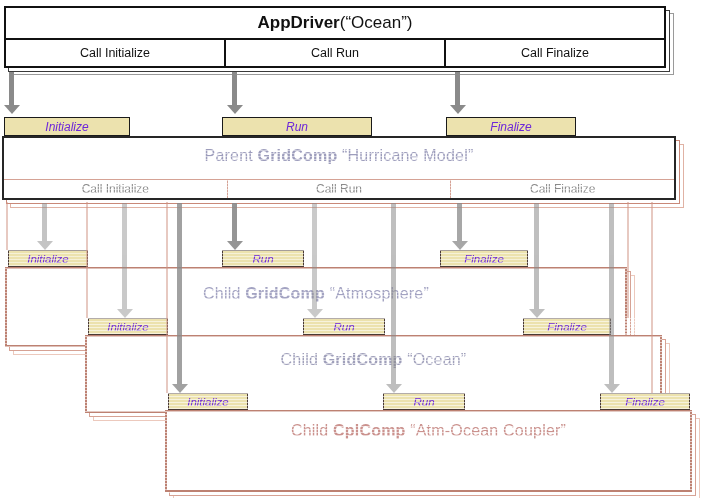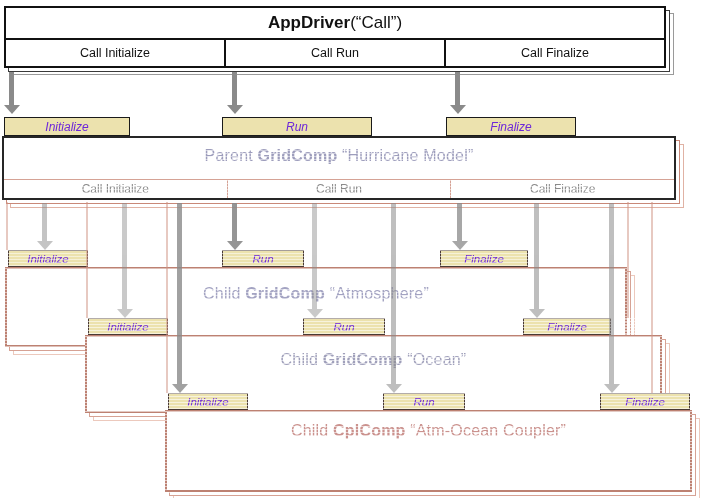--- a/index.html
+++ b/index.html
@@ -74,21 +74,21 @@
 
   
   .vline { position:absolute; width:2px; background:#cf9384; opacity:.5; z-index:22; }
 </style>
 </head>
 <body>
 
 <div class="appdriver">
   <div class="ad-title">
     <span class="b">AppDriver</span>
-      <span> (“Call”)</span>
+      <span> (“Ocean”)</span>
   </div>
   <div class="ad-calls">
     <div class="cell">Call Initialize</div>
     <div class="cell">Call Run</div>
     <div class="cell">Call Finalize</div>
   </div>
 </div>
 
 <div class="arrow top" style="left:4px; top:72px; height:42px;">
     <i class="shaft"></i>

